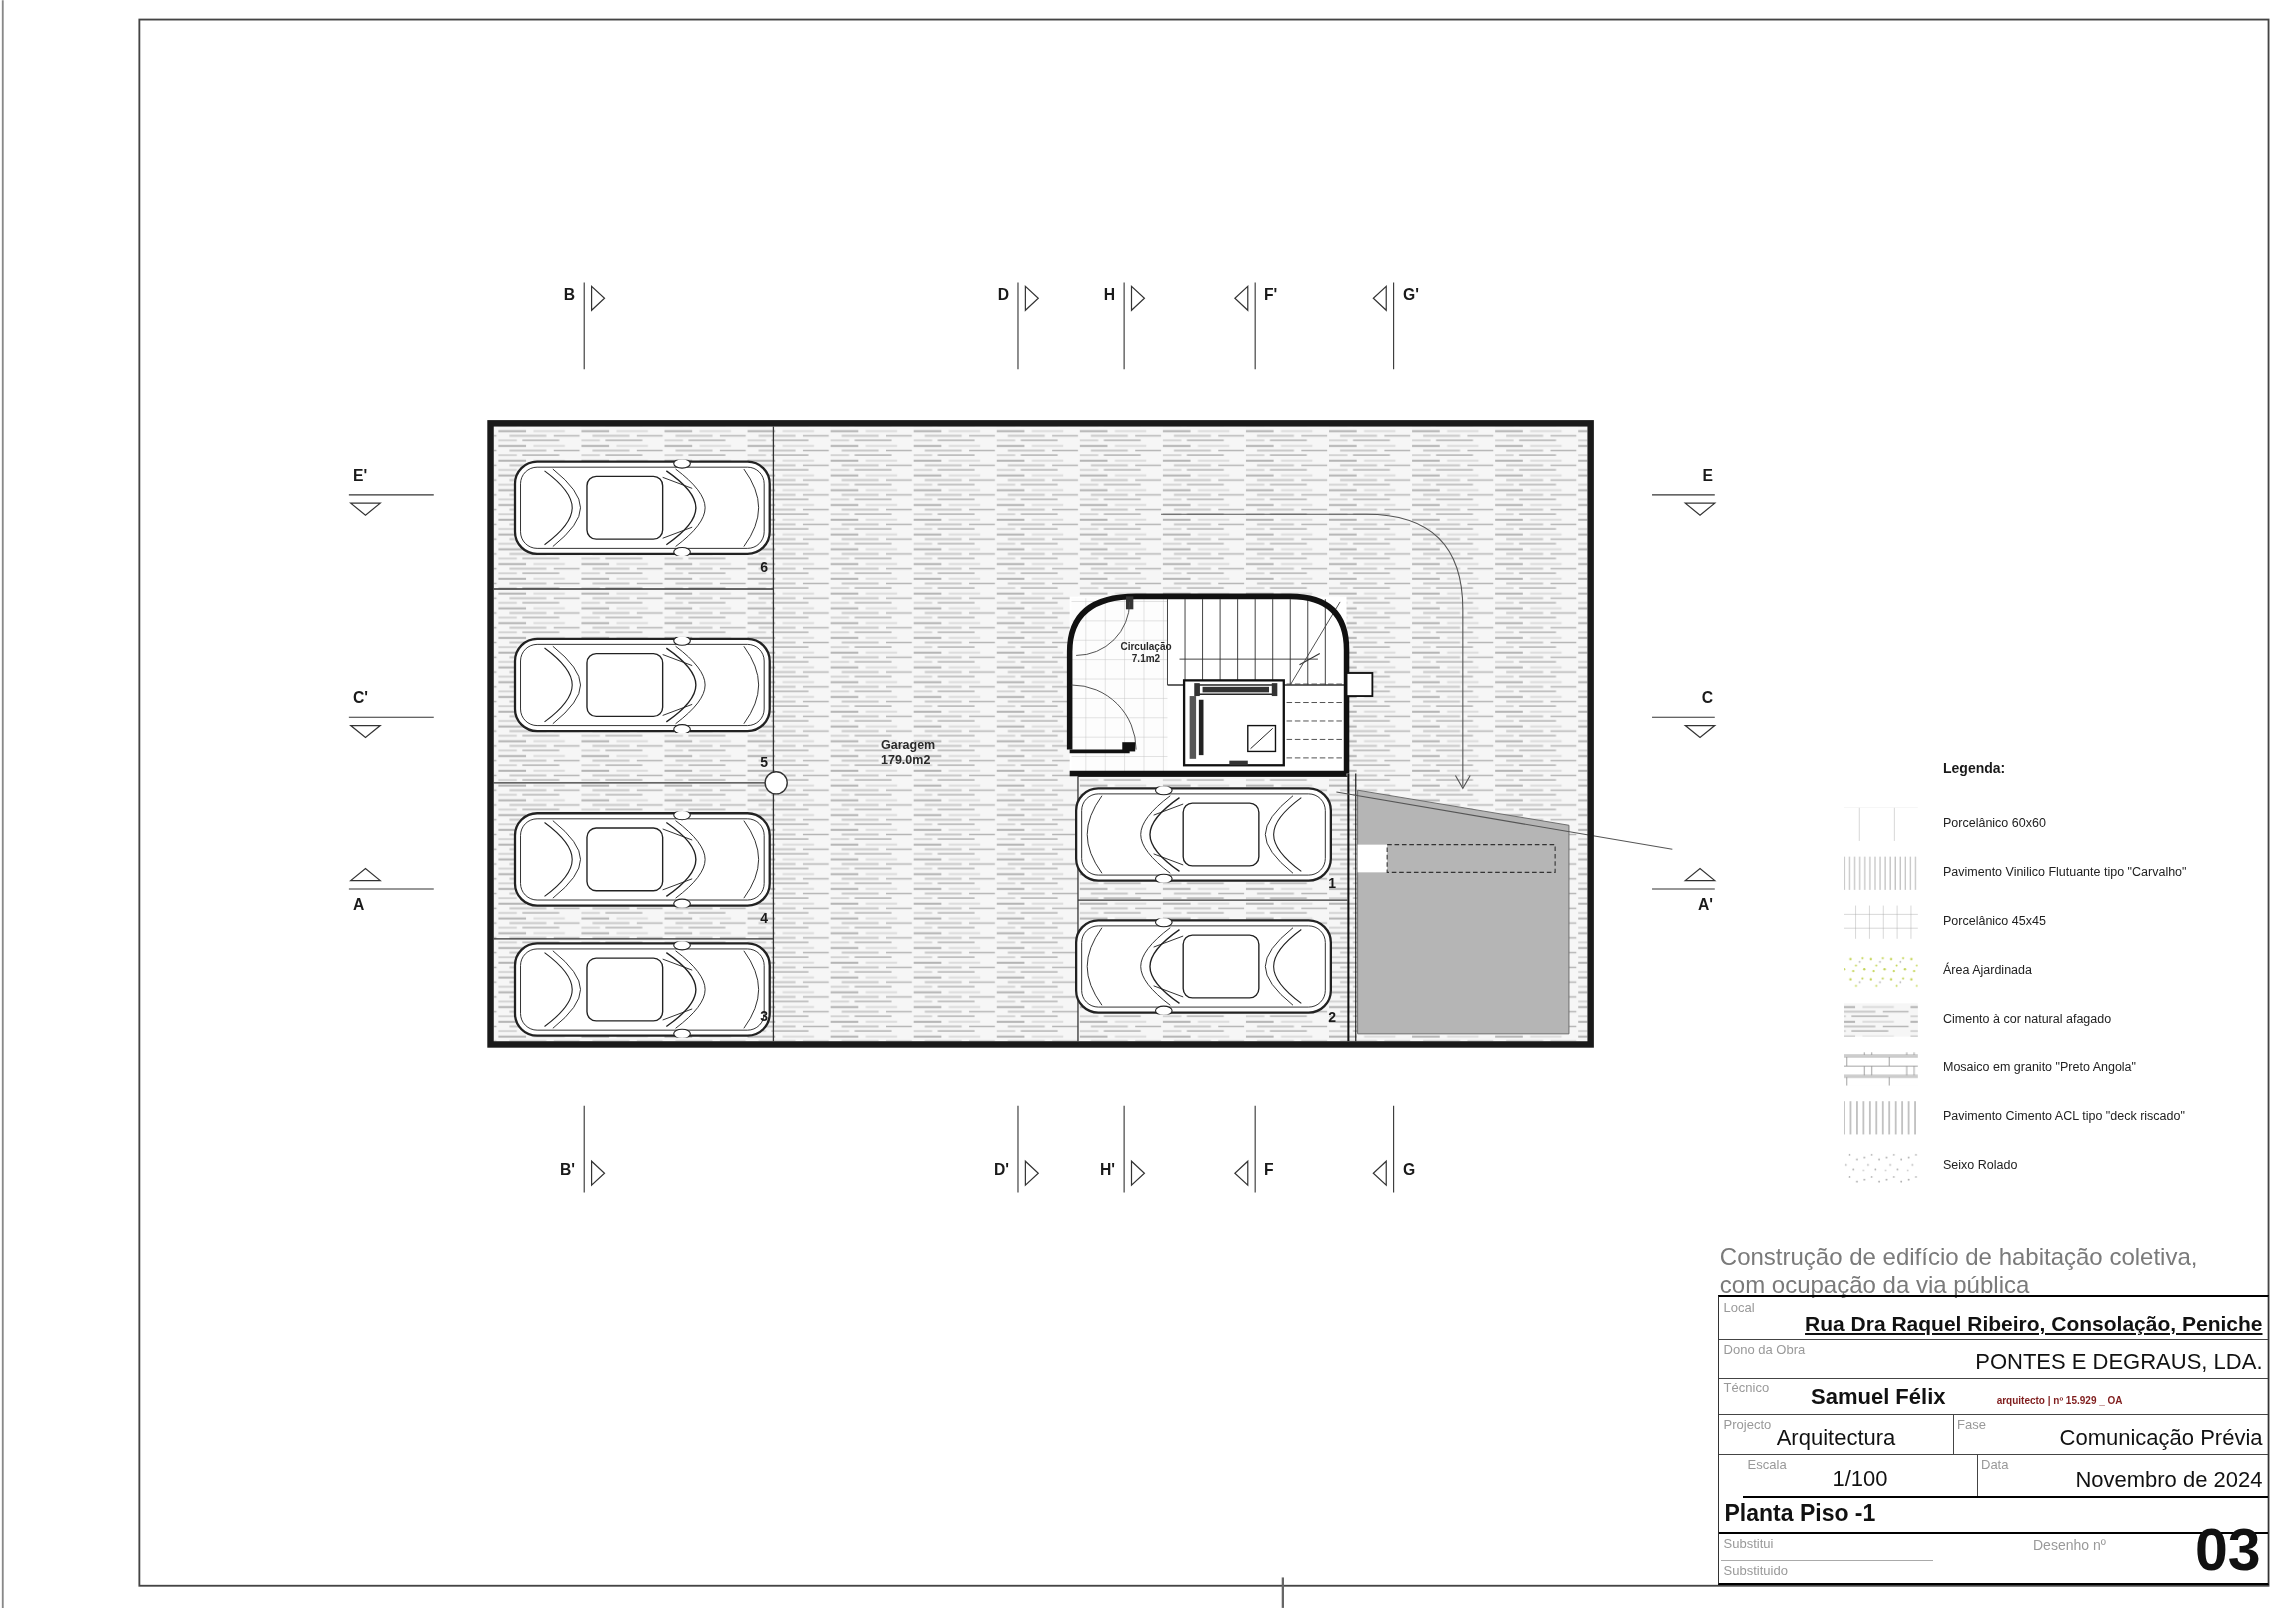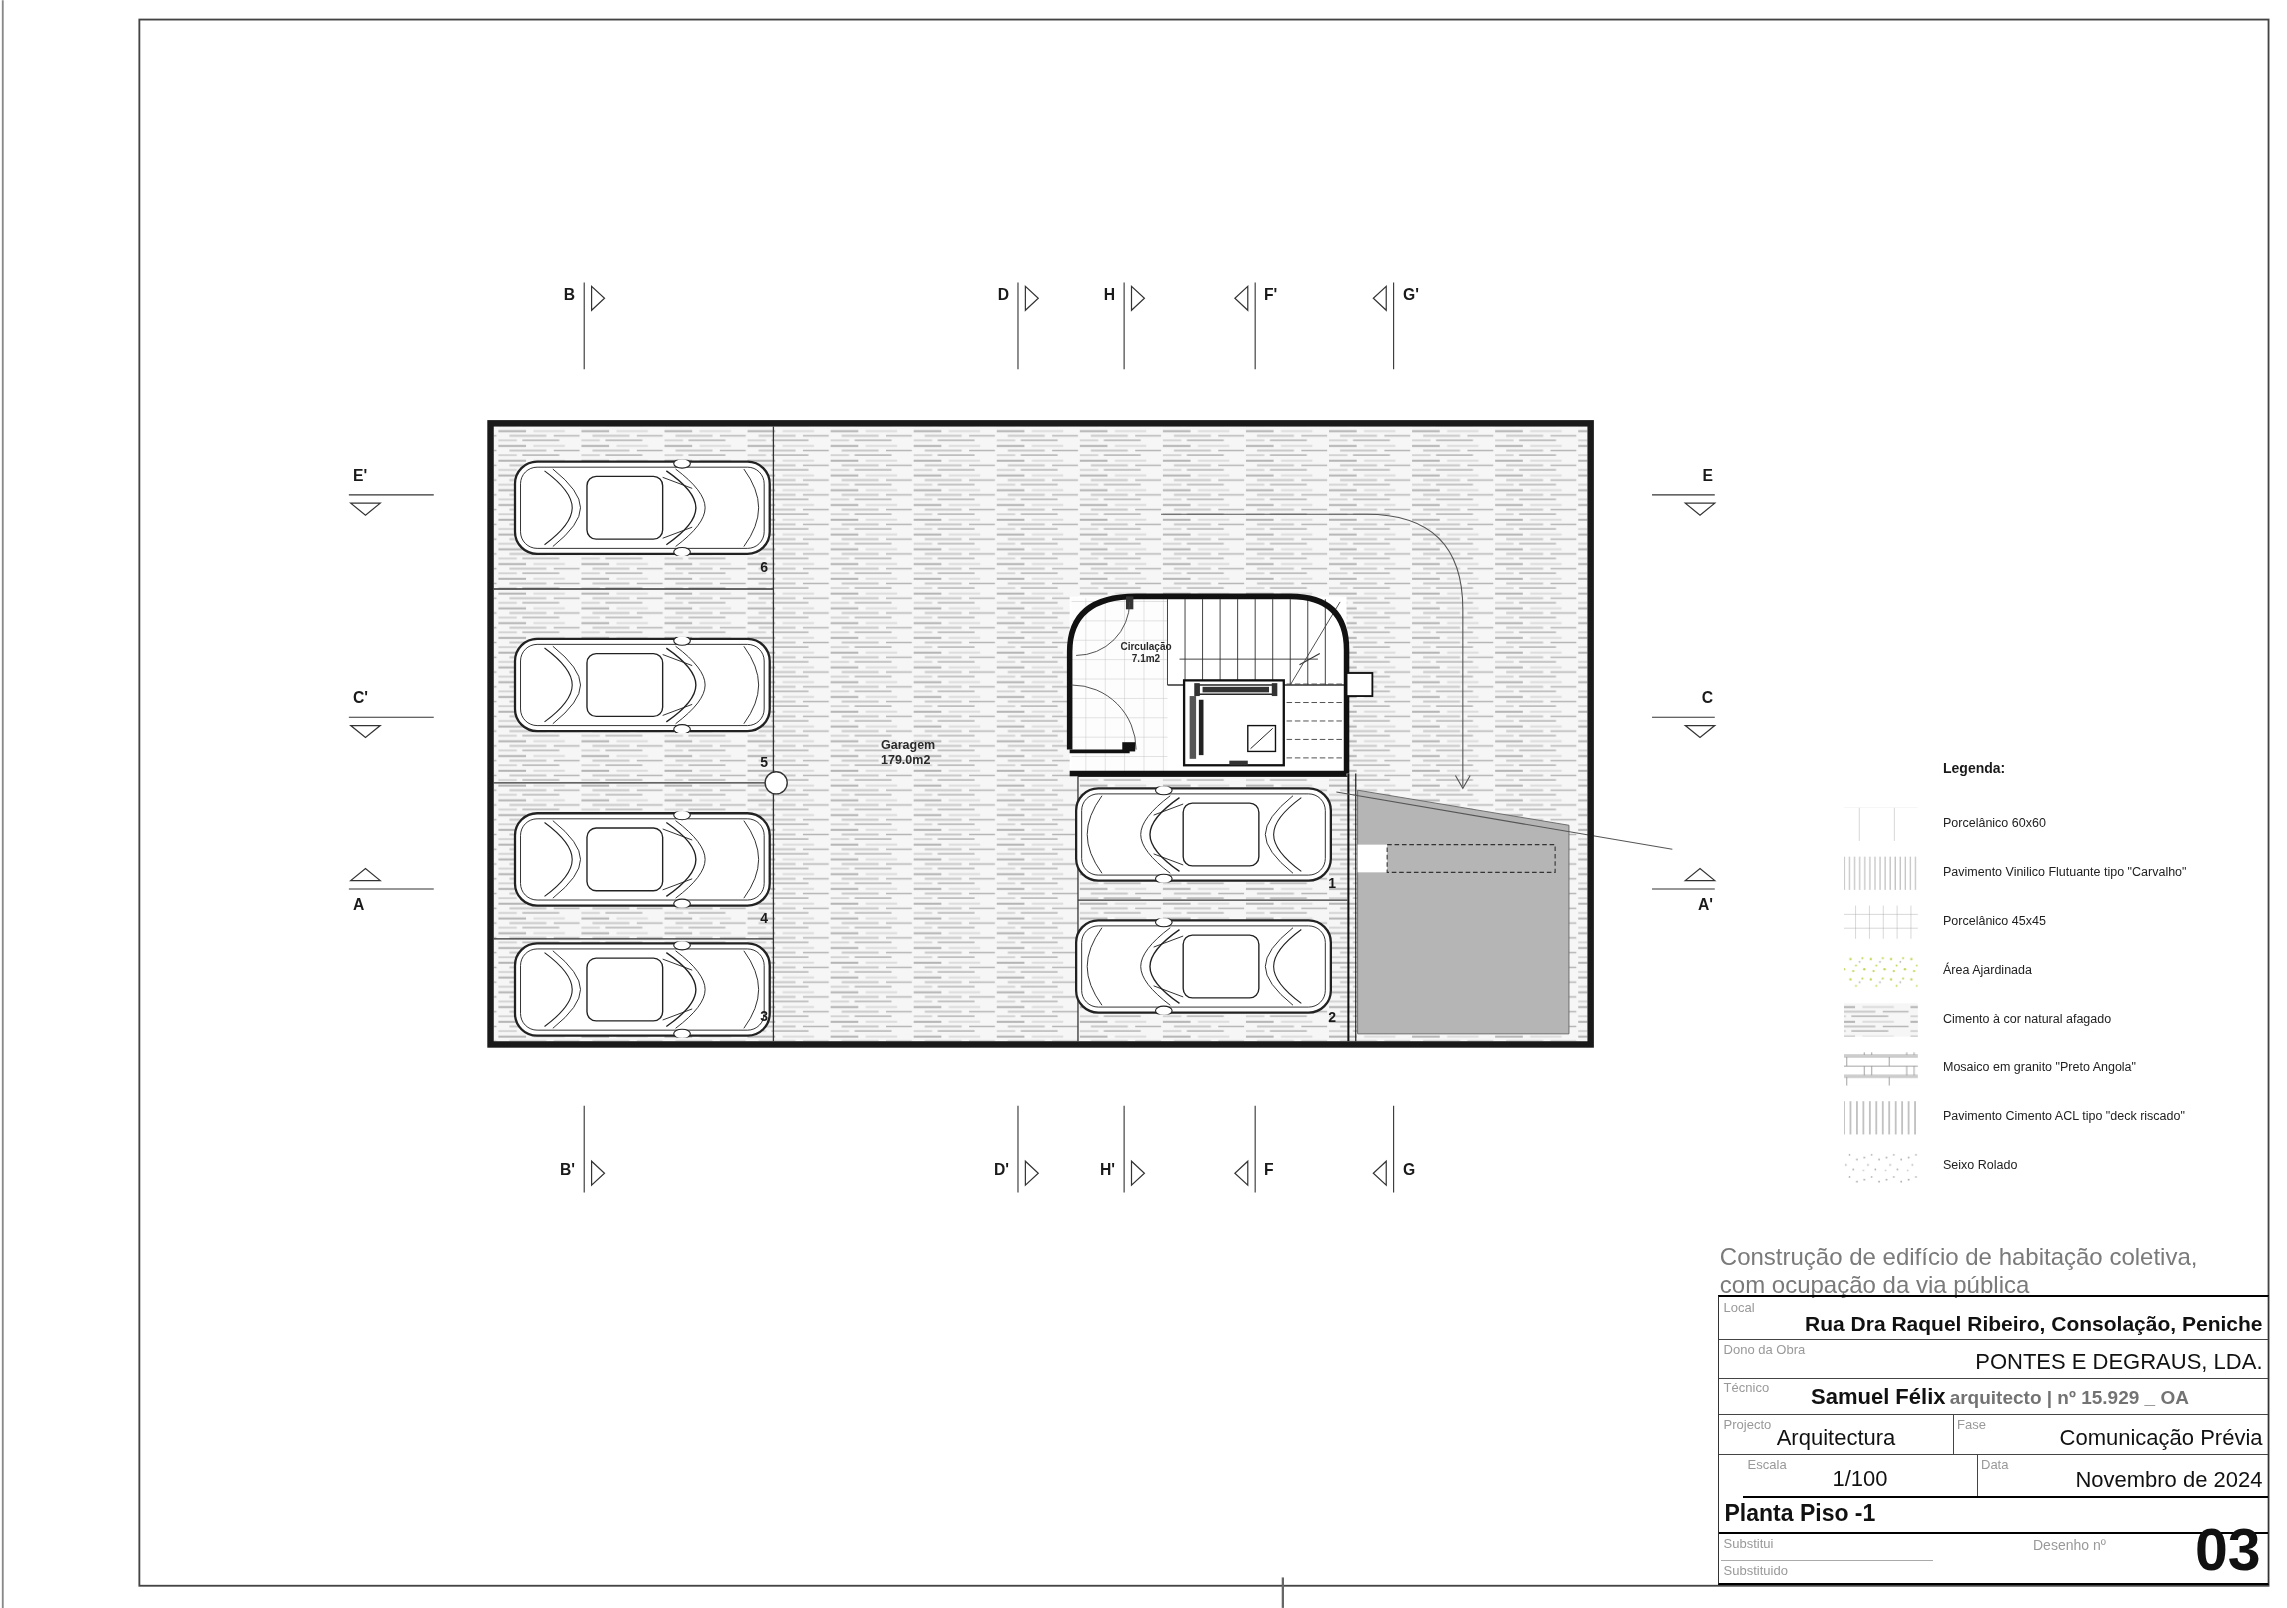--- a/index.html
+++ b/index.html
@@ -261,31 +261,31 @@
     <div class="lbl legend-title" style="left:1943px;top:760px;">Legenda:</div>
 
     <div id="titleblock">
       <div class="tb-title">
         <div>Construção de edifício de habitação coletiva,</div>
         <div>com ocupação da via pública</div>
       </div>
       <div class="tb-table">
         <div class="tb-row thin-b" style="top:0;height:42px;">
           <span class="tb-label">Local</span>
-          <span class="tb-val-r" style="font-weight:bold;">Rua Dra Raquel Ribeiro, Consolação, Peniche</span>
+          <span class="tb-val-r" style="font-weight:bold;text-decoration:underline;">Rua Dra Raquel Ribeiro, Consolação, Peniche</span>
         </div>
         <div class="tb-row thin-b" style="top:42px;height:39px;">
           <span class="tb-label">Dono da Obra</span>
           <span class="tb-val-r" style="font-size:22px;margin-left:31px;">PONTES E DEGRAUS, LDA.</span>
         </div>
         <div class="tb-row thin-b" style="top:80px;height:37px;">
           <span class="tb-label">Técnico</span>
           <span style="position:absolute;left:92px;bottom:3.7px;">
             <span style="font-weight:bold;font-size:22px;">Samuel Félix</span>
-            <span style="font-weight:bold;font-size:19px;color:#737373;">arquitecto | nº 15.929 _ OA</span>
+            <span style="font-weight:bold;font-size:10px;color:#7f1d1d;margin-left:47px;">arquitecto | nº 15.929 _ OA</span>
           </span>
         </div>
         <div class="tb-row thin-b" style="top:117px;height:40px;">
           <div class="col-div"></div>
           <span class="tb-label">Projecto</span>
           <span style="position:absolute;left:0;width:234px;bottom:2.8px;text-align:center;font-size:22px;">Arquitectura</span>
           <span class="tb-label2">Fase</span>
           <span class="tb-val-r" style="font-size:22px;">Comunicação Prévia</span>
         </div>
         <div class="tb-row thick-b" style="top:157px;height:42px;margin-left:24px;">

